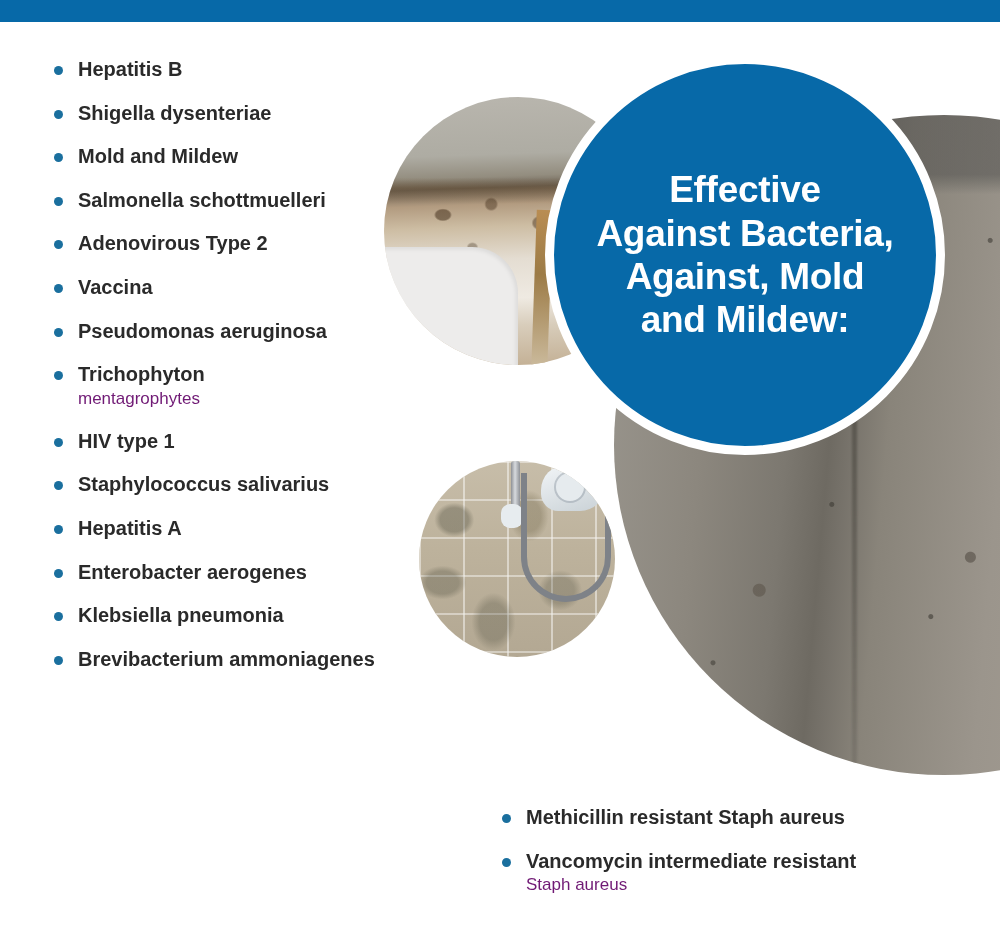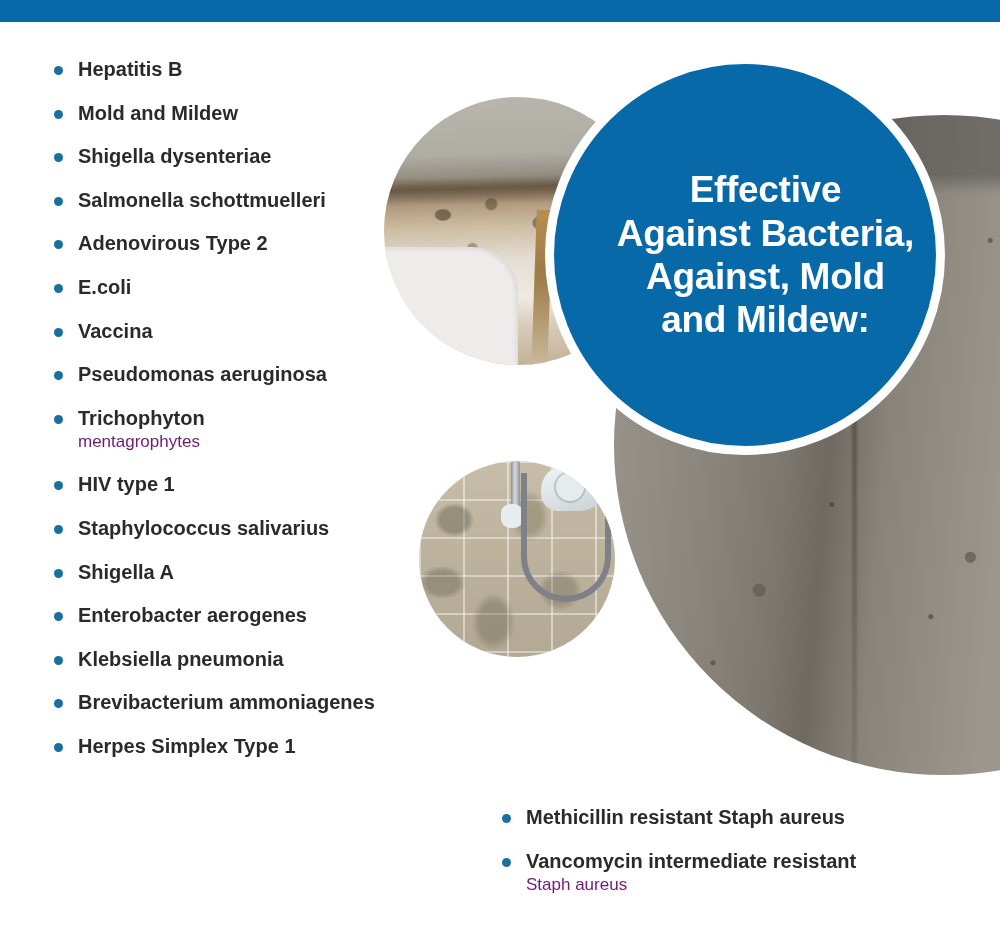--- a/index.html
+++ b/index.html
@@ -199,21 +199,21 @@
     position: absolute;
     left: 545px;
     top: 55px;
     width: 400px;
     height: 400px;
     border-radius: 50%;
     background: #0769a8;
     border: 9px solid #ffffff;
     display: flex;
     align-items: center;
-    justify-content: flex-end;
+    justify-content: center;
     text-align: center;
   }
   #badge .badge-text {
     color: #ffffff;
     font-size: 37px;
     font-weight: bold;
     line-height: 1.17;
     letter-spacing: -0.3px;
     padding: 0 22px;
   }
@@ -300,37 +300,33 @@
     </div>
   </div>
 
   <ul class="bullet-list" id="list-main">
       <li class="bullet-item">
         <span class="bullet-dot" style="background: rgb(26, 111, 158);"></span>
         <span class="bullet-primary">Hepatitis B</span>
       </li>
       <li class="bullet-item">
         <span class="bullet-dot" style="background: rgb(26, 111, 158);"></span>
+        <span class="bullet-primary">Shigella dysenteriae</span>
+      </li>
+      <li class="bullet-item">
+        <span class="bullet-dot" style="background: rgb(26, 111, 158);"></span>
         <span class="bullet-primary">Mold and Mildew</span>
       </li>
       <li class="bullet-item">
         <span class="bullet-dot" style="background: rgb(26, 111, 158);"></span>
-        <span class="bullet-primary">Shigella dysenteriae</span>
-      </li>
-      <li class="bullet-item">
-        <span class="bullet-dot" style="background: rgb(26, 111, 158);"></span>
         <span class="bullet-primary">Salmonella schottmuelleri</span>
       </li>
       <li class="bullet-item">
         <span class="bullet-dot" style="background: rgb(26, 111, 158);"></span>
         <span class="bullet-primary">Adenovirous Type 2</span>
-      </li>
-      <li class="bullet-item">
-        <span class="bullet-dot" style="background: rgb(26, 111, 158);"></span>
-        <span class="bullet-primary">E.coli</span>
       </li>
       <li class="bullet-item">
         <span class="bullet-dot" style="background: rgb(26, 111, 158);"></span>
         <span class="bullet-primary">Vaccina</span>
       </li>
       <li class="bullet-item">
         <span class="bullet-dot" style="background: rgb(26, 111, 158);"></span>
         <span class="bullet-primary">Pseudomonas aeruginosa</span>
       </li>
       <li class="bullet-item">
@@ -341,37 +337,33 @@
       <li class="bullet-item">
         <span class="bullet-dot" style="background: rgb(26, 111, 158);"></span>
         <span class="bullet-primary">HIV type 1</span>
       </li>
       <li class="bullet-item">
         <span class="bullet-dot" style="background: rgb(26, 111, 158);"></span>
         <span class="bullet-primary">Staphylococcus salivarius</span>
       </li>
       <li class="bullet-item">
         <span class="bullet-dot" style="background: rgb(26, 111, 158);"></span>
-        <span class="bullet-primary">Shigella A</span>
+        <span class="bullet-primary">Hepatitis A</span>
       </li>
       <li class="bullet-item">
         <span class="bullet-dot" style="background: rgb(26, 111, 158);"></span>
         <span class="bullet-primary">Enterobacter aerogenes</span>
       </li>
       <li class="bullet-item">
         <span class="bullet-dot" style="background: rgb(26, 111, 158);"></span>
         <span class="bullet-primary">Klebsiella pneumonia</span>
       </li>
       <li class="bullet-item">
         <span class="bullet-dot" style="background: rgb(26, 111, 158);"></span>
         <span class="bullet-primary">Brevibacterium ammoniagenes</span>
-      </li>
-      <li class="bullet-item">
-        <span class="bullet-dot" style="background: rgb(26, 111, 158);"></span>
-        <span class="bullet-primary">Herpes Simplex Type 1</span>
       </li>
     </ul>
 
   <ul class="bullet-list" id="list-extra">
       <li class="bullet-item">
         <span class="bullet-dot" style="background: rgb(26, 111, 158);"></span>
         <span class="bullet-primary">Methicillin resistant Staph aureus</span>
       </li>
       <li class="bullet-item">
         <span class="bullet-dot" style="background: rgb(26, 111, 158);"></span>

